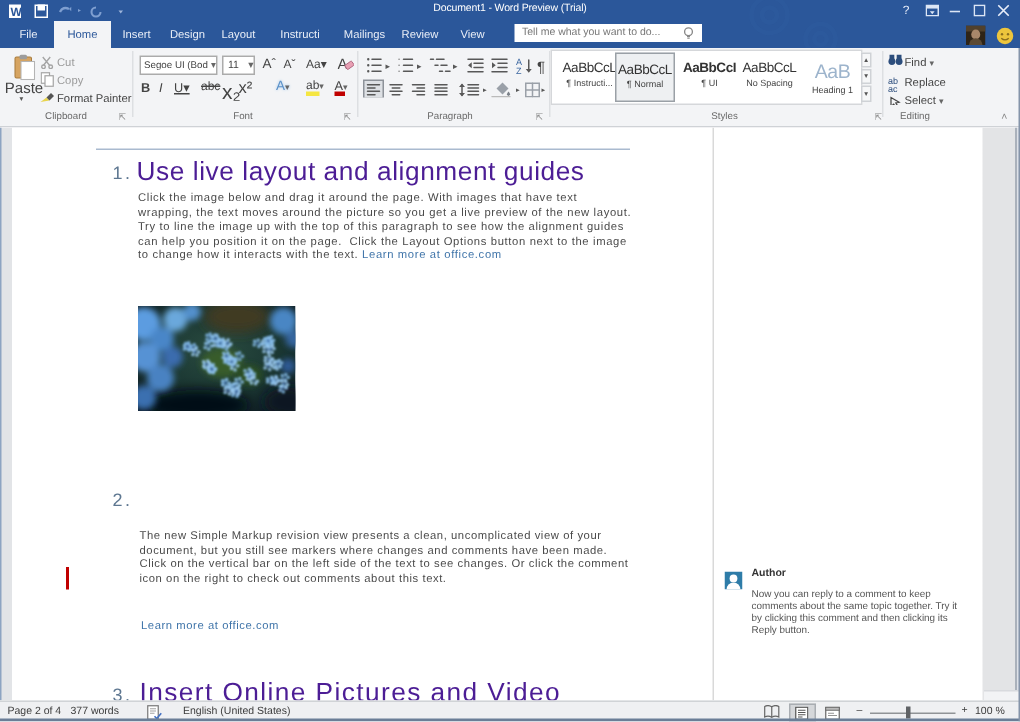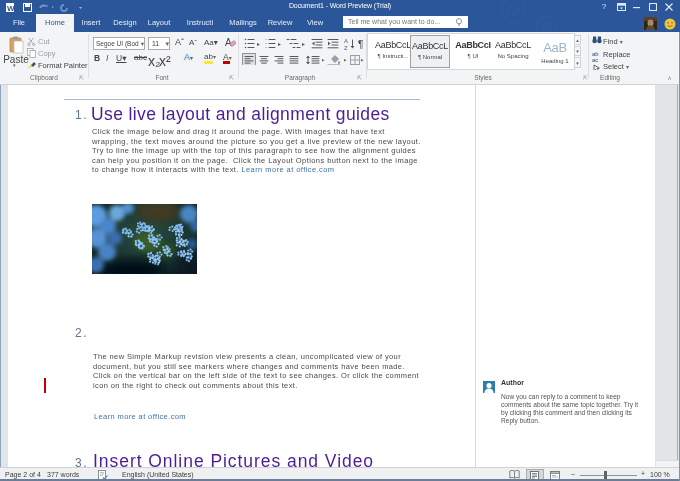--- a/index.html
+++ b/index.html
@@ -146,21 +146,21 @@
  <div class="abs" style="left:204px;top:6px;font-size:8px">Aa▾</div>
  <svg class="abs" style="left:225px;top:5px" width="11" height="11" viewBox="0 0 11 11">
         <text x="0" y="9" font-size="10" fill="#444" font-family="Liberation Sans">A</text>
         <rect x="5.2" y="4.8" width="5.5" height="3.4" rx="0.6" fill="#e8a0b4" stroke="#b06880" stroke-width="0.6" transform="rotate(-35 8 6.5)"></rect>
       </svg>
  <div class="abs" style="left:94px;top:21px;font-size:8.5px;font-weight:bold">B</div>
  <div class="abs" style="left:106px;top:21px;font-size:8.5px;font-style:italic">I</div>
  <div class="abs" style="left:116px;top:21px;font-size:8.5px;text-decoration:underline">U▾</div>
  <div class="abs" style="left:134px;top:21px;font-size:8px;text-decoration:line-through">abc</div>
  <div class="abs" style="left:148px;top:21px;font-size:14px">x₂</div>
- <div class="abs" style="left:159px;top:21px;font-size:14px">x²</div>
+ <div class="abs" style="left:159px;top:21px;font-size:11px">x²</div>
  <div class="abs" style="left:184px;top:20px;font-size:9px;color:#5a90c8;text-shadow:0 0 2px #9ec4e8">A<span style="font-size:6px;color:#666">▾</span></div>
  <div class="abs" style="left:204px;top:20px;font-size:8px">ab<span style="font-size:6px;color:#666">▾</span><div style="position:absolute;left:0;top:8.5px;width:9px;height:3px;background:#f5e642"></div></div>
  <div class="abs" style="left:223px;top:20px;font-size:8.5px">A<span style="font-size:6px;color:#666">▾</span><div style="position:absolute;left:0;top:8.5px;width:7px;height:3px;background:#c00000"></div></div>
  <div class="glabel" style="left:130px;width:64px">Font</div>
  <div class="launch" style="left:229px">⇱</div>
  <div class="gsep" style="left:238px"></div>
 
  <svg class="abs" style="left:242px;top:5px" width="122" height="28" viewBox="0 0 122 28">
   <g stroke="#585858" stroke-width="1" stroke-linecap="round">
 

